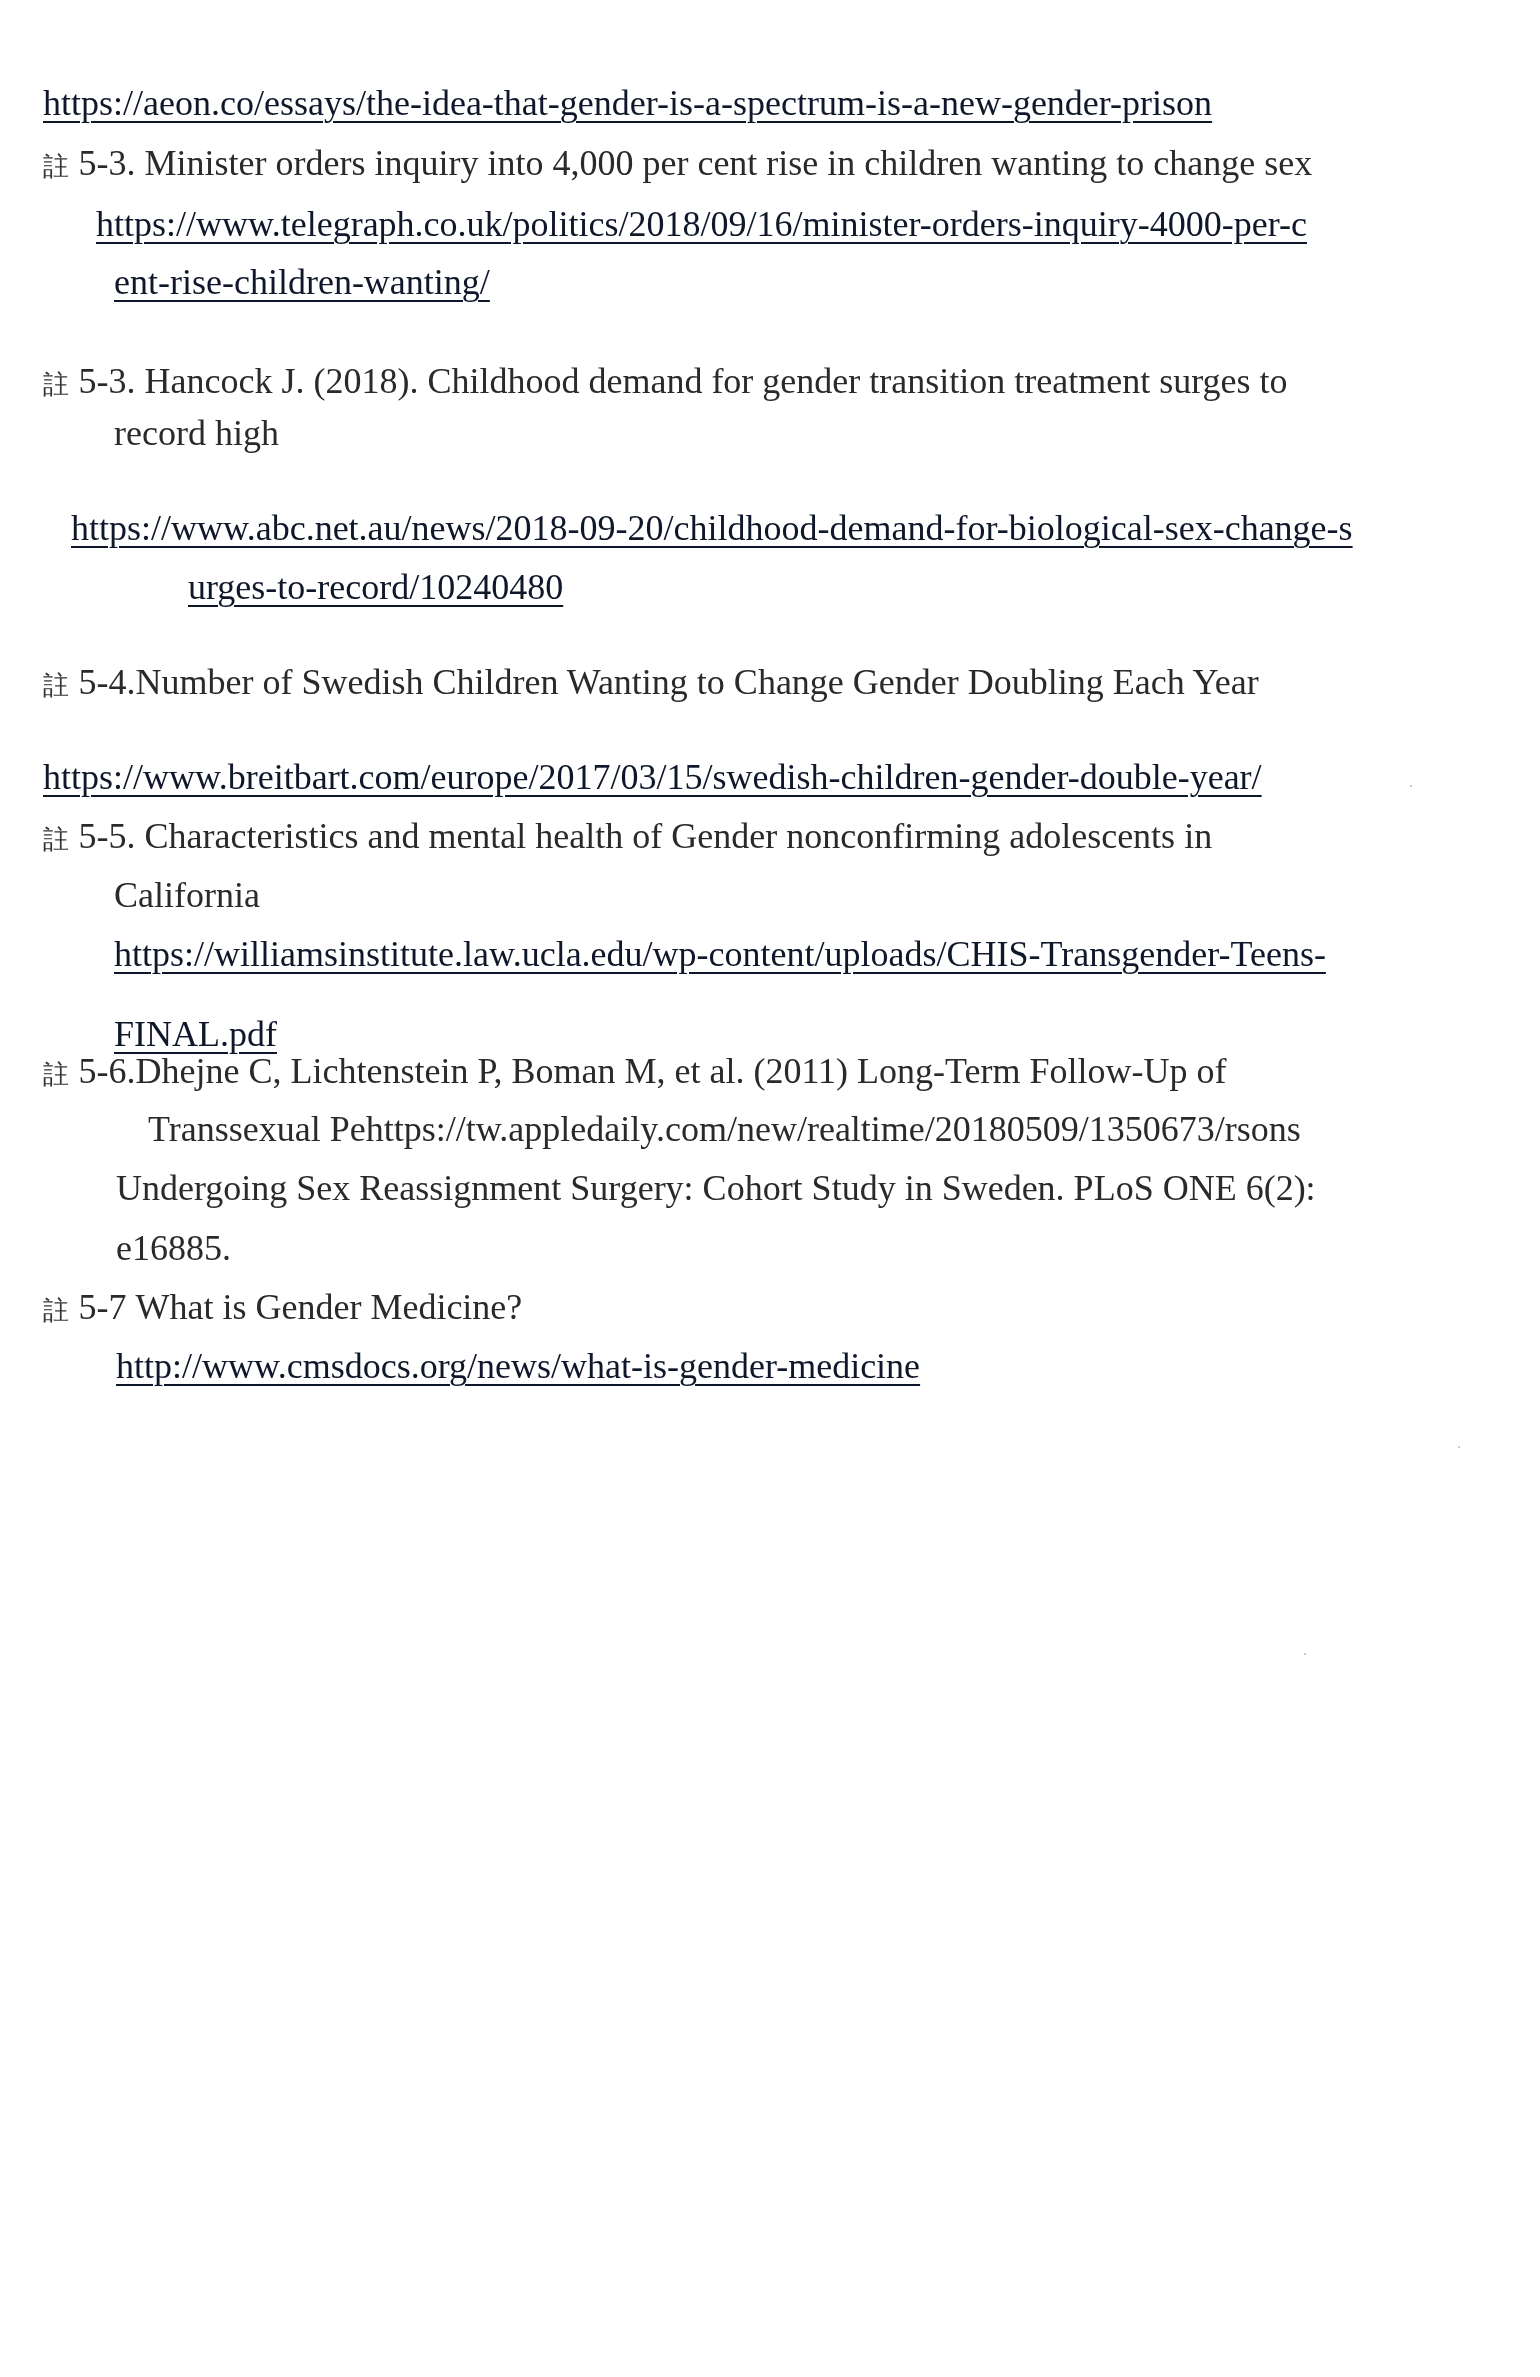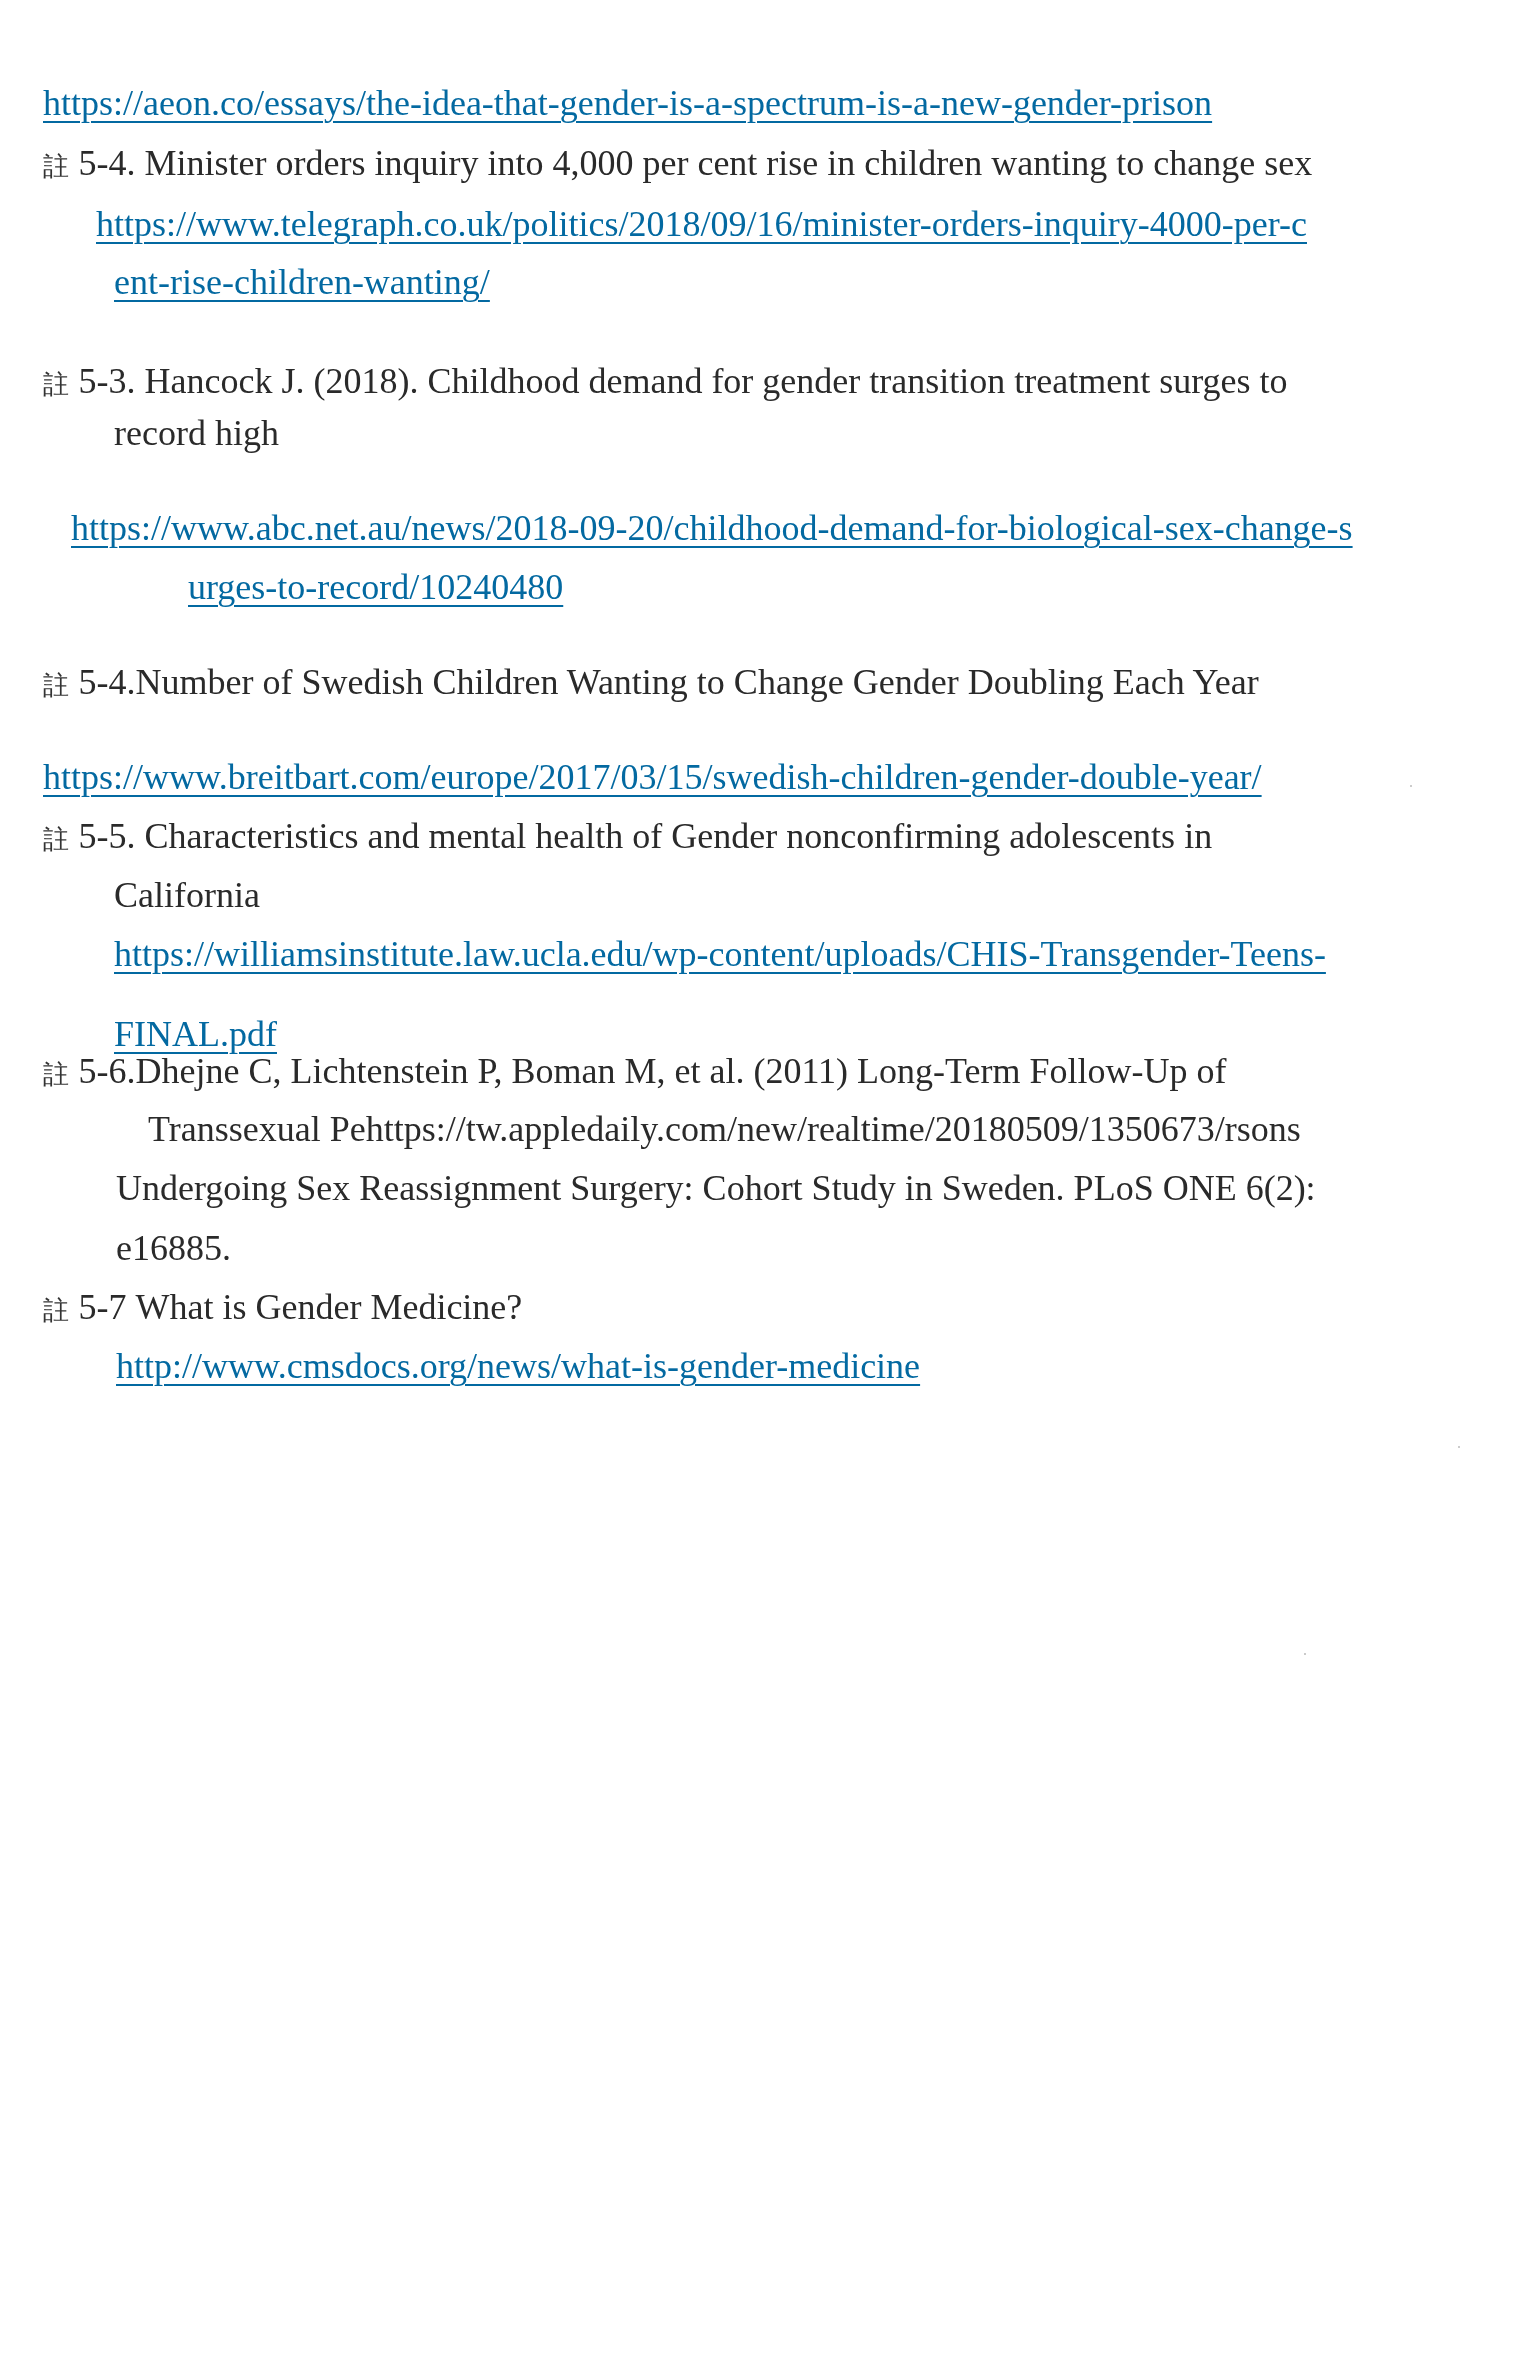--- a/index.html
+++ b/index.html
@@ -1,31 +1,31 @@
 <!DOCTYPE html>
 <html style="font-size:9.5px"><head>
 <meta charset="utf-8">
 <style>
   html, body { margin: 0; padding: 0; background: #ffffff; }
   body { width: 1541px; height: 2377px; position: relative; overflow: hidden;
          font-family: "Liberation Serif", "DejaVu Serif", serif; color: #2a2a2a; }
   .line { position: absolute; white-space: nowrap; font-size: 36px; line-height: 1; }
-  .link { color: #0369a1; text-decoration: underline; text-decoration-thickness: 2.4px; text-underline-offset: 6px; }
+  .link { color: #0f172a; text-decoration: underline; text-decoration-thickness: 2.4px; text-underline-offset: 6px; }
   .note-mark { font-family: "DejaVu Sans", sans-serif; font-size: 26px; margin-right: 9.5px; color: #333; }
   .speck { position: absolute; background: #bbb; border-radius: 50%; }
 </style>
 </head>
 <body>
 
 <div>
 
   <a class="line link" style="left:43px; top:85px;">https://aeon.co/essays/the-idea-that-gender-is-a-spectrum-is-a-new-gender-prison</a>
 
   <div class="line" style="left:43px; top:145px;">
-    <span class="note-mark">註</span><span>5-4. Minister orders inquiry into 4,000 per cent rise in children wanting to change sex</span>
+    <span class="note-mark">註</span><span>5-3. Minister orders inquiry into 4,000 per cent rise in children wanting to change sex</span>
   </div>
   <a class="line link" style="left:96px; top:206px;">https://www.telegraph.co.uk/politics/2018/09/16/minister-orders-inquiry-4000-per-c</a>
   <a class="line link" style="left:114px; top:264px;">ent-rise-children-wanting/</a>
 
   <div class="line" style="left:43px; top:356px;margin-top:7px;">
     <span class="note-mark">註</span><span>5-3. Hancock J. (2018). Childhood demand for gender transition treatment surges to</span>
   </div>
   <div class="line" style="left:114px; top:415px;">record high</div>
   <a class="line link" style="left:43px; top:510px;margin-left:28px;">https://www.abc.net.au/news/2018-09-20/childhood-demand-for-biological-sex-change-s</a>
   <a class="line link" style="left:188px; top:569px;">urges-to-record/10240480</a>

